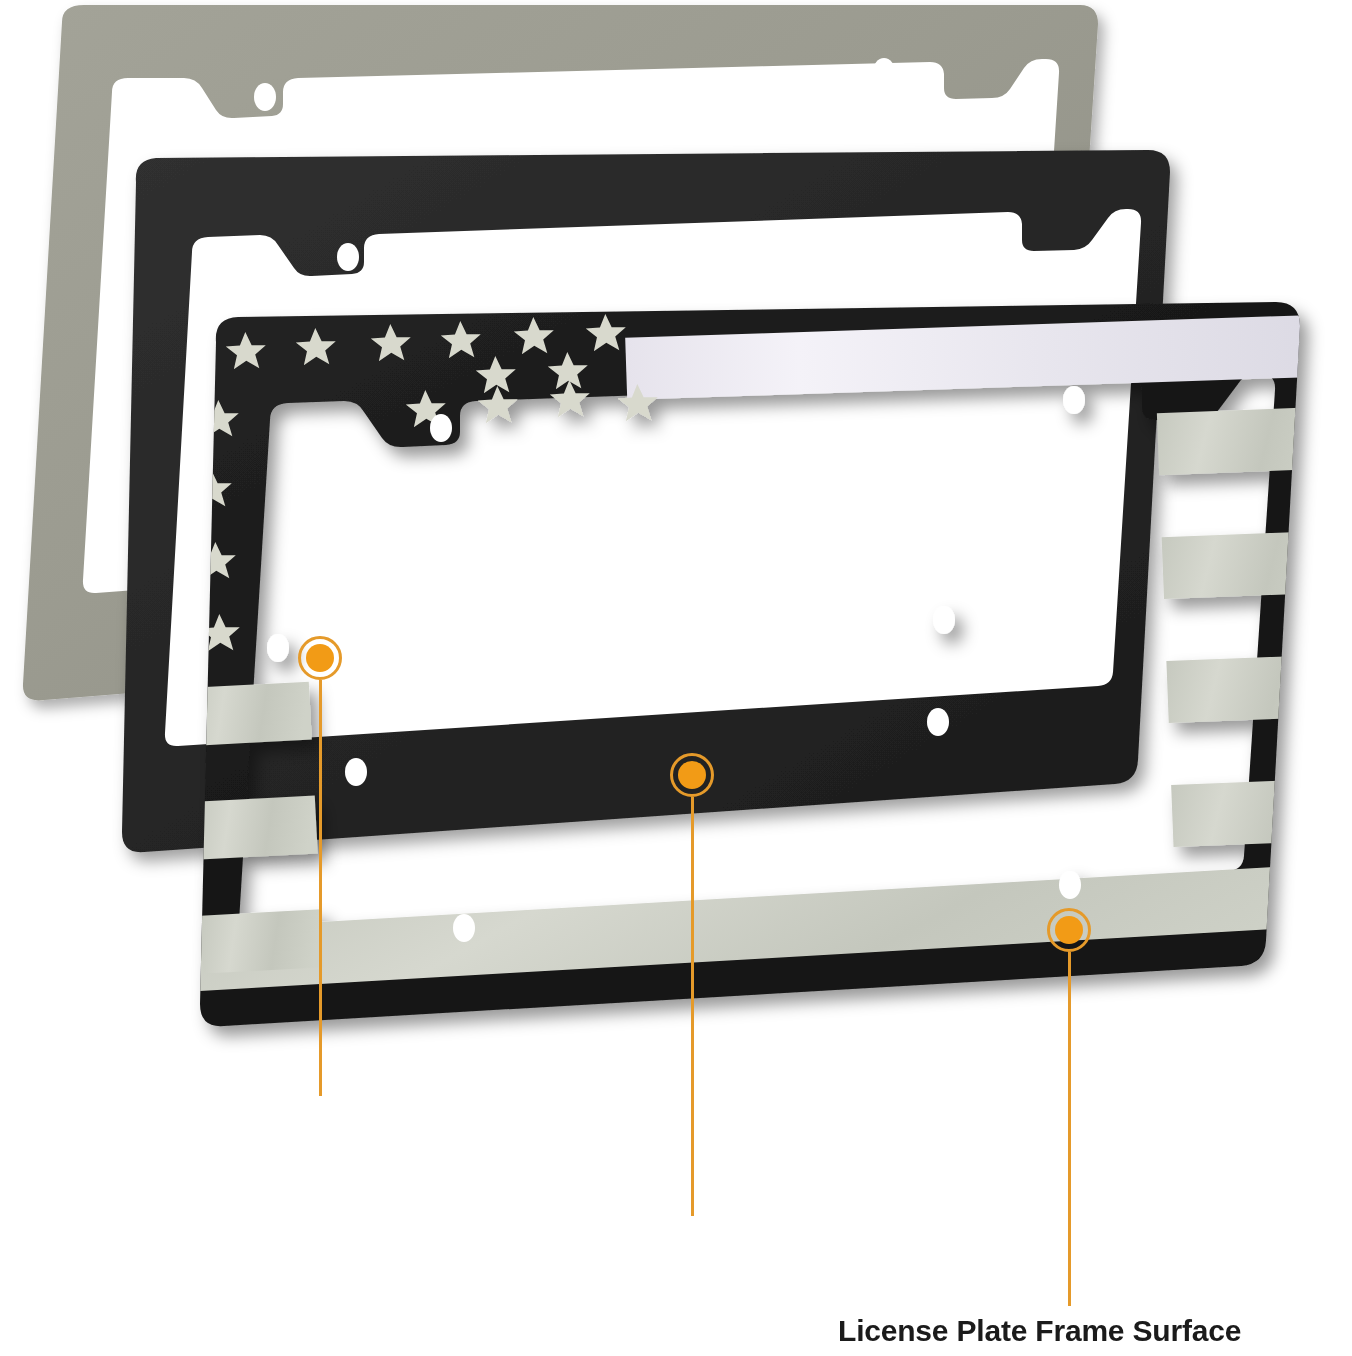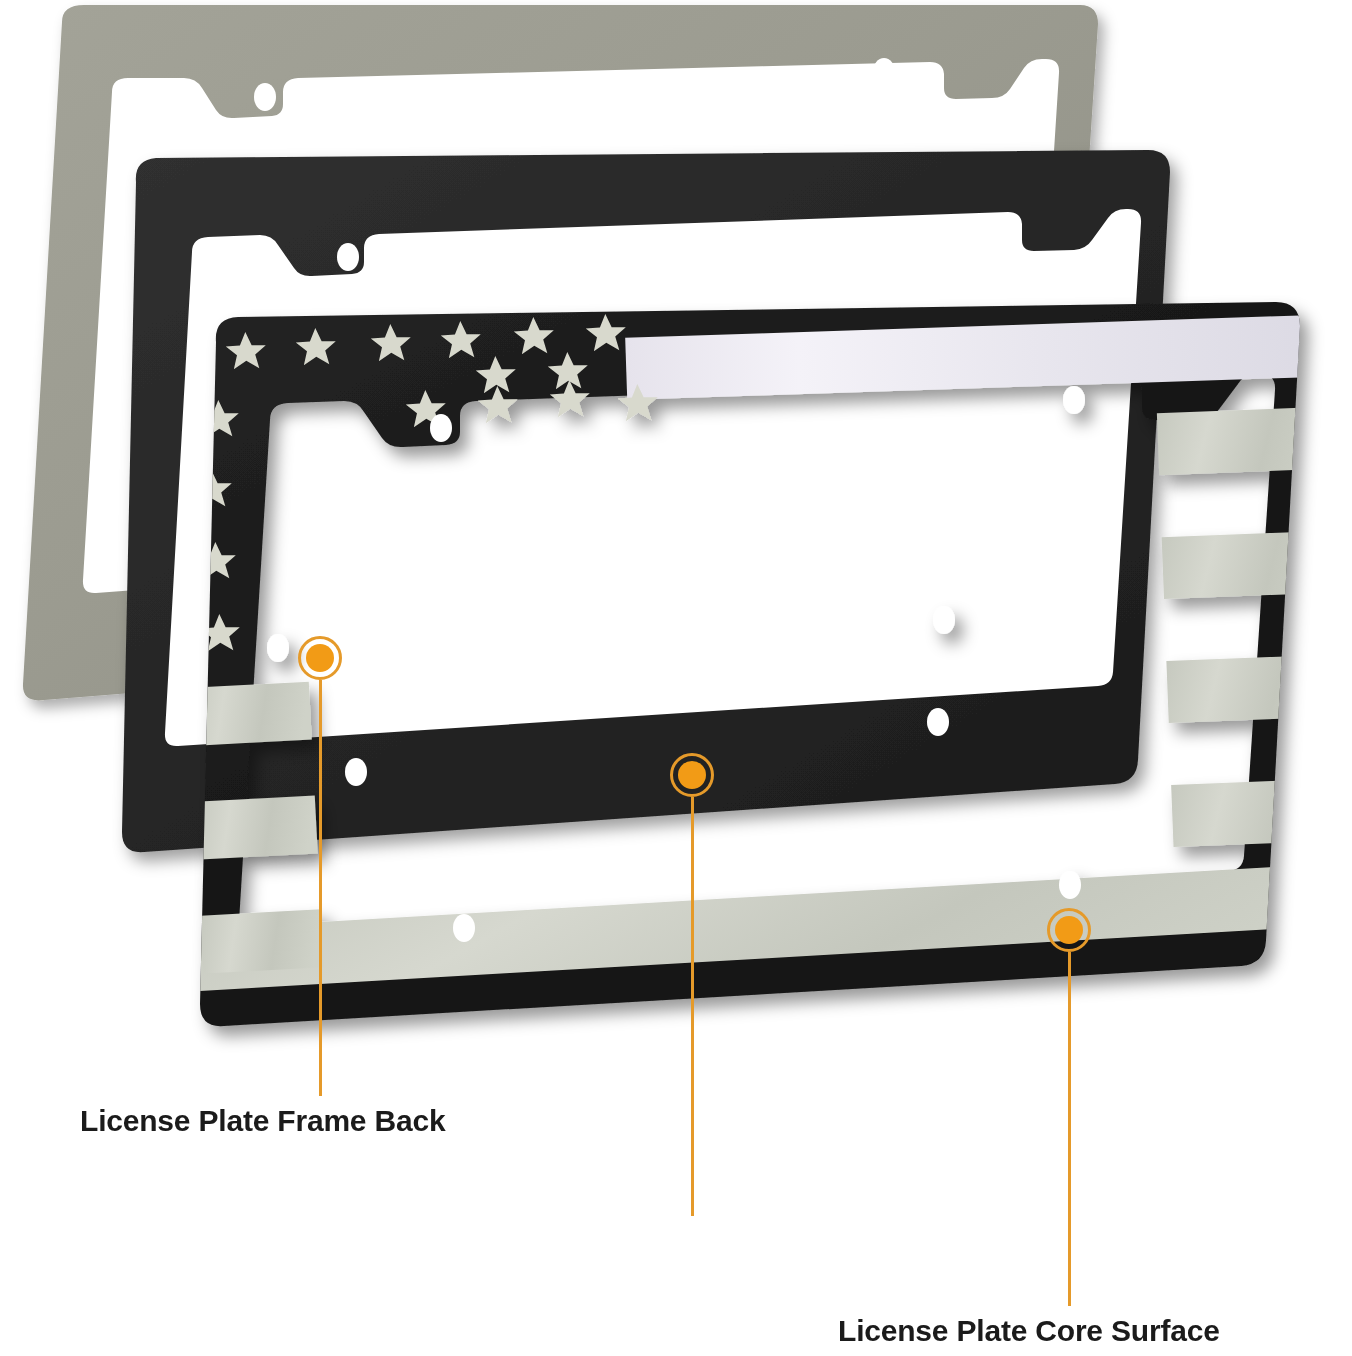--- a/index.html
+++ b/index.html
@@ -326,26 +326,25 @@
         <ellipse cx="278" cy="628" rx="11" ry="14" fill="#ffffff"></ellipse>
         <ellipse cx="884" cy="585" rx="11" ry="14" fill="#ffffff"></ellipse>
       </g>
     </svg>
   </div>
 
   <div class="callout-line" style="left:319px;top:680px;height:416px;"></div>
   <div class="marker" style="left:298px;top:636px;">
     <span class="dot"></span>
   </div>
-  <div class="callout-label" style="left:80px;top:1104px;">License Plate Frame Back</div>
 
   <div class="callout-line" style="left:691px;top:797px;height:419px;"></div>
   <div class="marker" style="left:670px;top:753px;">
     <span class="dot"></span>
   </div>
 
   <div class="callout-line" style="left:1068px;top:952px;height:354px;"></div>
   <div class="marker" style="left:1047px;top:908px;">
     <span class="dot"></span>
   </div>
-  <div class="callout-label" style="left:838px;top:1314px;">License Plate Core Surface</div>
+  <div class="callout-label" style="left:838px;top:1314px;">License Plate Frame Surface</div>
 
 </div>
 
 </body></html>

